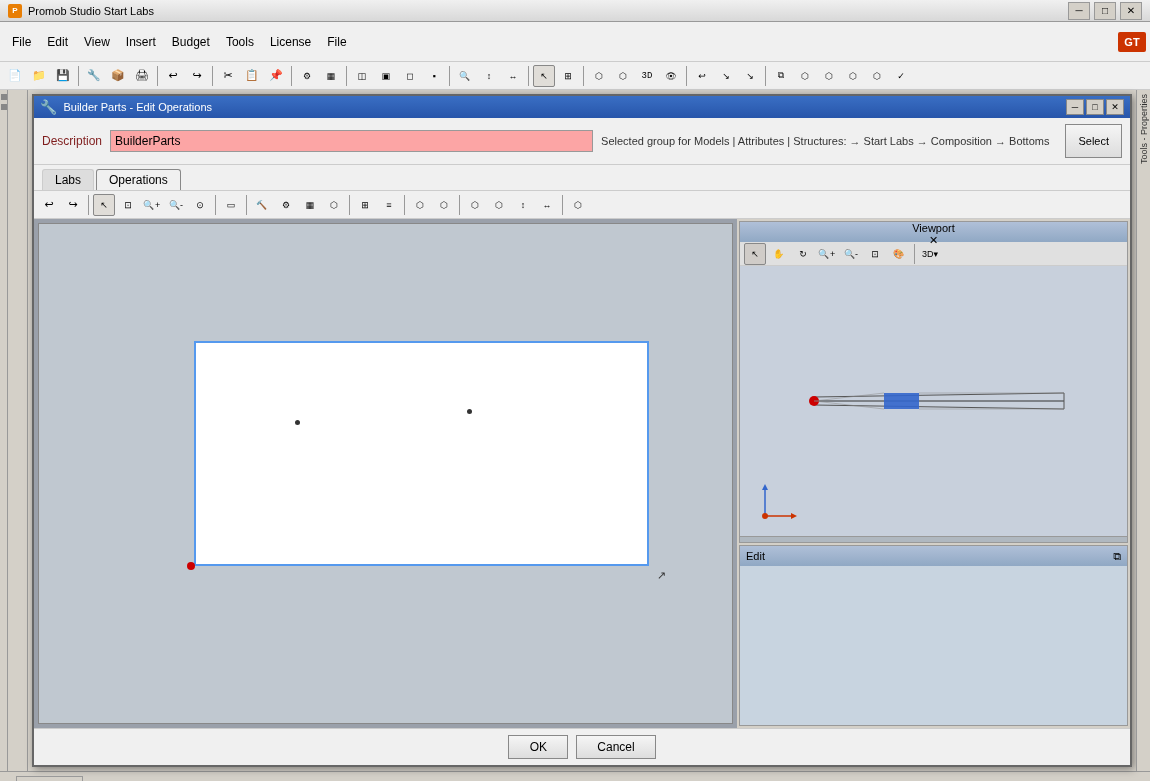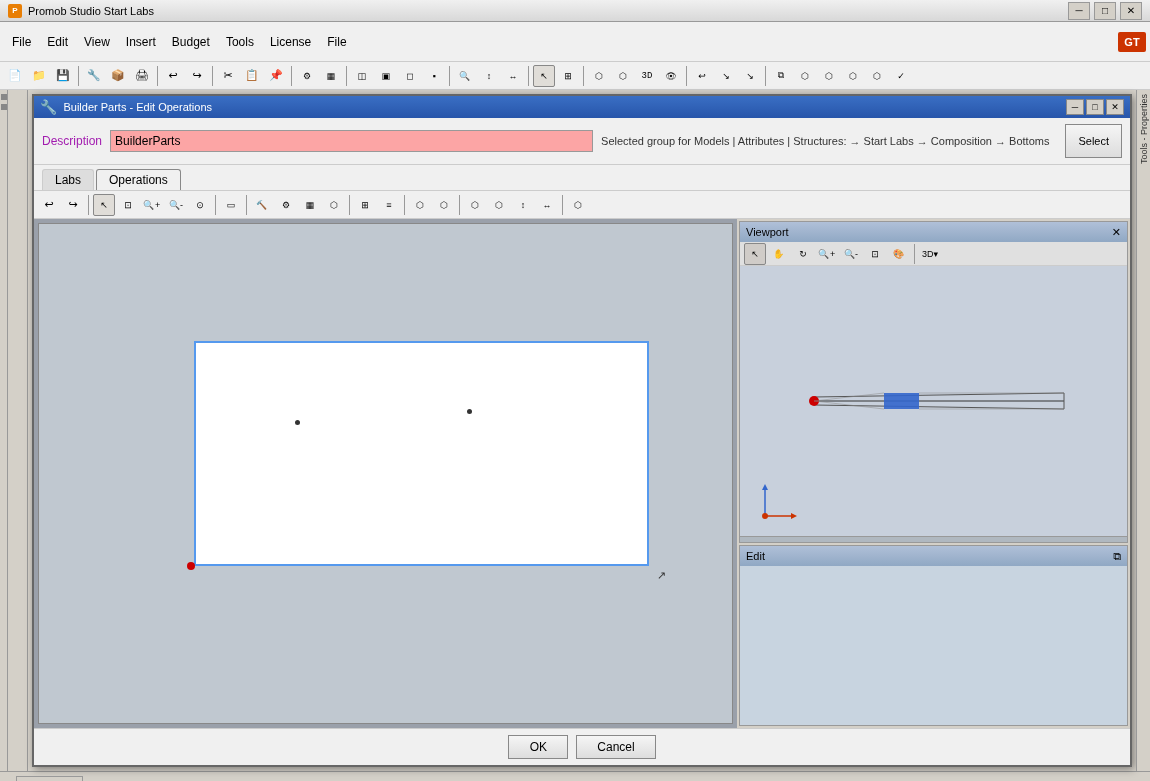--- a/index.html
+++ b/index.html
@@ -28,21 +28,21 @@
     #left-panel { width: 28px; background: #d4d0c8; border-right: 1px solid #999; display: flex; flex-direction: column; }
 
     
     #content-area { flex: 1; display: flex; flex-direction: column; background: #d4d0c8; }
 
     
     #dialog { background: #f0f0f0; border: 2px solid #666; box-shadow: 2px 2px 8px rgba(0,0,0,0.4); margin: 4px; flex: 1; display: flex; flex-direction: column; }
     #dialog-title-bar { background: linear-gradient(to bottom, #3a6fc4, #2755aa); height: 22px; display: flex; align-items: center; justify-content: space-between; padding: 0 6px; color: white; font-size: 11px; }
     #dialog-title-bar-controls { display: flex; gap: 2px; }
     #dialog-title-bar-controls button { width: 18px; height: 16px; border: 1px solid #888; background: #d4d0c8; cursor: pointer; font-size: 9px; display: flex; align-items: center; justify-content: center; }
-    #desc-label { font-size: 12px; color: #a21caf; white-space: nowrap; }
+    #desc-label { font-size: 12px; color: #7f1d1d; white-space: nowrap; }
     #desc-input { flex: 1; height: 22px; border: 1px solid #999; background: white; padding: 0 4px; font-size: 12px; }
 
     
     #group-info { display: flex; align-items: center; gap: 4px; font-size: 11px; color: #333; padding-right: 8px; }
     #select-btn { padding: 10px 12px; border: 1px solid #888; background: linear-gradient(to bottom, #f5f5f5, #ddd); cursor: pointer; font-size: 11px; }
 
     
     #tabs { display: flex; padding: 4px 8px 0; background: #f0f0f0; border-bottom: 1px solid #ccc; }
     .tab { padding: 3px 12px; border: 1px solid #ccc; border-bottom: none; background: #ddd; cursor: pointer; font-size: 12px; margin-right: 2px; border-radius: 3px 3px 0 0; }
     .tab.active { background: #f0f0f0; border-color: #888; font-weight: normal; }
@@ -58,21 +58,21 @@
     #canvas-inner { width: 100%; height: 100%; background: #c8cdd5; border: 1px solid #888; position: relative; }
     #shape-rect { position: absolute; left: 155px; top: 117px; width: 455px; height: 225px; border: 2px solid #4a90e2; background: white; }
     .dot-red { position: absolute; width: 8px; height: 8px; background: #cc0000; border-radius: 50%; }
     .dot-black { position: absolute; width: 5px; height: 5px; background: #333; border-radius: 50%; }
 
     
     #right-panels { width: 393px; display: flex; flex-direction: column; background: #d4d0c8; }
 
     
     #viewport-panel { background: #f0f0f0; border: 1px solid #999; margin: 2px; }
-    #viewport-title { background: linear-gradient(to bottom, #b8c8e0, #a0b4d0); height: 20px; display: flex; align-items: center; justify-content: space-between; padding: 0 6px; font-size: 11px; }
+    #viewport-title { background: linear-gradient(to bottom, #b8c8e0, #a0b4d0); height: 20px; display: flex; align-items: center; justify-content: space-between; padding: 0 6px; font-size: 11px; flex-direction: column; }
     #viewport-content { height: 270px; background: #c8d4e0; position: relative; overflow: hidden; display: flex; align-items: center; justify-content: center; }
     #viewport-toolbar { background: #e8e8e8; height: 24px; display: flex; align-items: center; padding: 0 4px; gap: 2px; border-bottom: 1px solid #ccc; }
 
     
     #edit-panel { background: #f0f0f0; border: 1px solid #999; margin: 2px; flex: 1; }
     #edit-title { background: linear-gradient(to bottom, #b8c8e0, #a0b4d0); height: 20px; display: flex; align-items: center; justify-content: space-between; padding: 0 6px; font-size: 11px; }
     #edit-content { background: #d0d8e8; height: calc(100% - 20px); }
 
     
     #status-bar { height: 22px; background: #d4d0c8; border-top: 1px solid #999; display: flex; align-items: center; padding: 0 8px; font-size: 11px; color: #333; }

